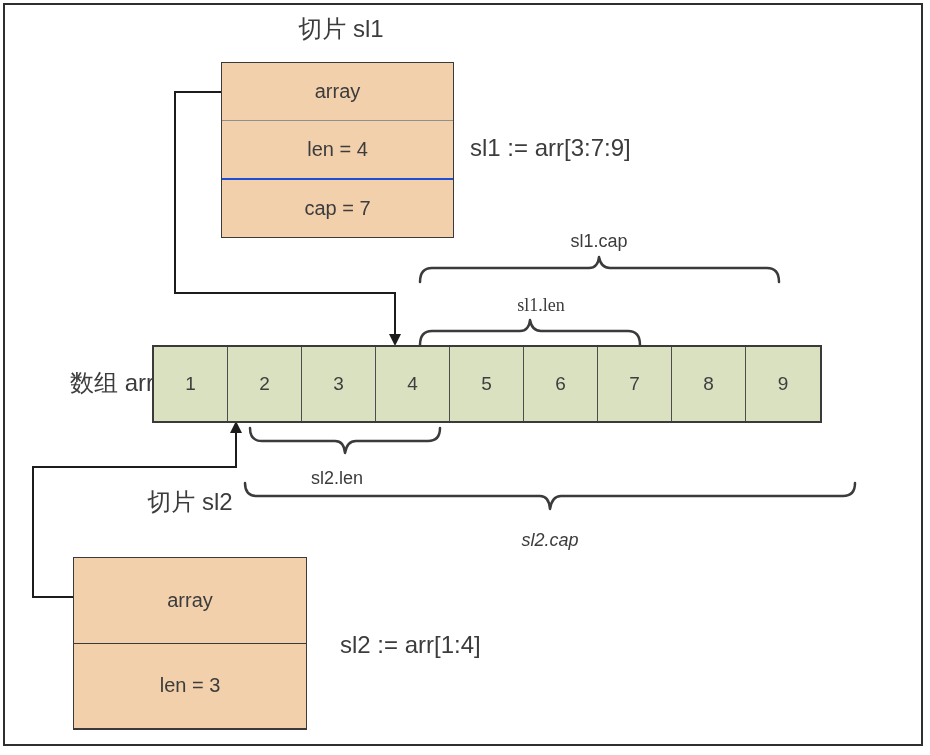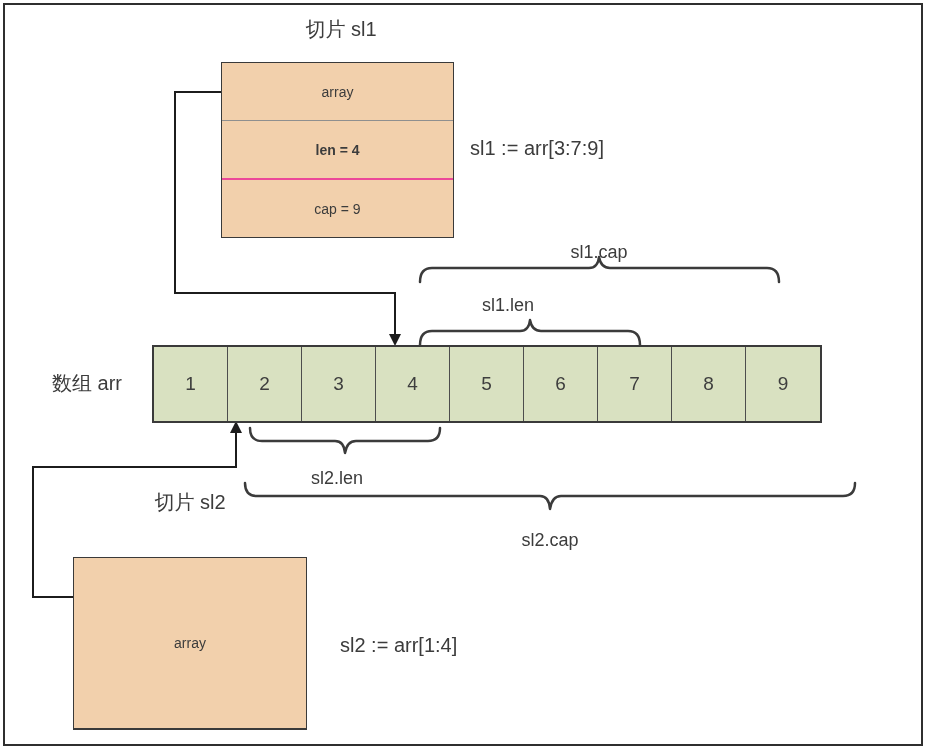--- a/index.html
+++ b/index.html
@@ -2,30 +2,30 @@
 <html><head>
 <meta charset="utf-8">
 <style>
   html,body{margin:0;padding:0;background:#fff;}
   .canvas{
     position:relative;width:930px;height:755px;background:#ffffff;
     font-family:"Liberation Sans","DejaVu Sans",sans-serif;color:#3c3c3c;overflow:hidden;
   }
   .outer-border{position:absolute;left:3px;top:3px;right:7px;bottom:9px;border:2px solid #2f2f2f;}
   .svg-overlay{position:absolute;left:0;top:0;width:930px;height:755px;pointer-events:none;}
-  .label{position:absolute;white-space:nowrap;font-size:20px;color:#3c3c3c;}
+  .label{position:absolute;white-space:nowrap;font-size:24px;color:#3c3c3c;}
   .center{transform:translate(-50%,-50%);}
   .vcenter{transform:translate(0,-50%);}
   .slice-box{
     position:absolute;display:flex;flex-direction:column;
     background:#f2d0ac;border:1.5px solid #3a3a3a;box-sizing:border-box;
   }
-  .slice-row{flex:1;display:flex;align-items:center;justify-content:center;font-size:14px;color:#3c3c3c;}
+  .slice-row{flex:1;display:flex;align-items:center;justify-content:center;font-size:20px;color:#3c3c3c;}
   .sl1-div1{border-bottom:1px solid #8f8f8f;}
-  .sl1-div2{border-bottom:2px solid #ec4899;font-weight:bold;}
+  .sl1-div2{border-bottom:2px solid #1d4ed8;}
   .sl2-div{border-bottom:1.5px solid #3a3a3a;}
   .array-row{
     position:absolute;display:flex;border:2px solid #3a3a3a;box-sizing:content-box;background:#d9e1c1;
   }
   .array-cell{
     width:74px;height:74px;box-sizing:border-box;display:flex;align-items:center;justify-content:center;
     background:#d9e1c1;border-right:1px solid #4d4d4d;font-size:19px;color:#3e3e3e;
   }
   .array-cell:last-child{border-right:none;}
   .brace-label{font-size:18px;}
@@ -54,40 +54,41 @@
 
     <path d="M250,428 Q250,441 262,441 H335 Q344,441 345,453 Q347,441 356,441 H428 Q440,441 440,428" fill="none" stroke="#3b3b3b" stroke-width="2.5" stroke-linecap="round" stroke-linejoin="round"></path>
 
     <path d="M245,483 Q245,496 257,496 H540 Q549,496 550,509 Q552,496 561,496 H843 Q855,496 855,483" fill="none" stroke="#3b3b3b" stroke-width="2.5" stroke-linecap="round" stroke-linejoin="round"></path>
   </svg>
 
   <div class="label center" style="left:341px;top:29px;">切片 sl1</div>
   <div class="slice-box" style="left:221px;top:62px;width:233px;height:176px;">
     <div class="slice-row sl1-div1">array</div>
     <div class="slice-row sl1-div2">len = 4</div>
-    <div class="slice-row">cap = 9</div>
+    <div class="slice-row">cap = 7</div>
   </div>
   <div class="label vcenter" style="left:470px;top:148px;">sl1 := arr[3:7:9]</div>
 
-  <div class="label brace-label center" style="left:599px;top:241px;margin-top:11px;">sl1.cap</div>
-  <div class="label brace-label center" style="left:508px;top:305px;">sl1.len</div>
+  <div class="label brace-label center" style="left:599px;top:241px;">sl1.cap</div>
+  <div class="label brace-label center" style="left:541px;top:305px;font-family:Liberation Serif, serif;">sl1.len</div>
   <div class="label brace-label center" style="left:337px;top:478px;">sl2.len</div>
-  <div class="label brace-label center" style="left:550px;top:540px;">sl2.cap</div>
+  <div class="label brace-label center" style="left:550px;top:540px;font-style:italic;">sl2.cap</div>
 
-  <div class="label center" style="left:87px;top:383px;">数组 arr</div>
+  <div class="label center" style="left:112px;top:383px;">数组 arr</div>
   <div class="array-row" style="left:152px;top:345px;">
     <div class="array-cell">1</div>
     <div class="array-cell">2</div>
     <div class="array-cell">3</div>
     <div class="array-cell">4</div>
     <div class="array-cell">5</div>
     <div class="array-cell">6</div>
     <div class="array-cell">7</div>
     <div class="array-cell">8</div>
     <div class="array-cell">9</div>
   </div>
 
   <div class="label center" style="left:190px;top:502px;">切片 sl2</div>
   <div class="slice-box" style="left:73px;top:557px;width:234px;height:173px;">
     <div class="slice-row sl2-div">array</div>
+    <div class="slice-row sl2-div">len = 3</div>
   </div>
   <div class="label vcenter" style="left:340px;top:645px;">sl2 := arr[1:4]</div>
 </div>
 
 </body></html>

